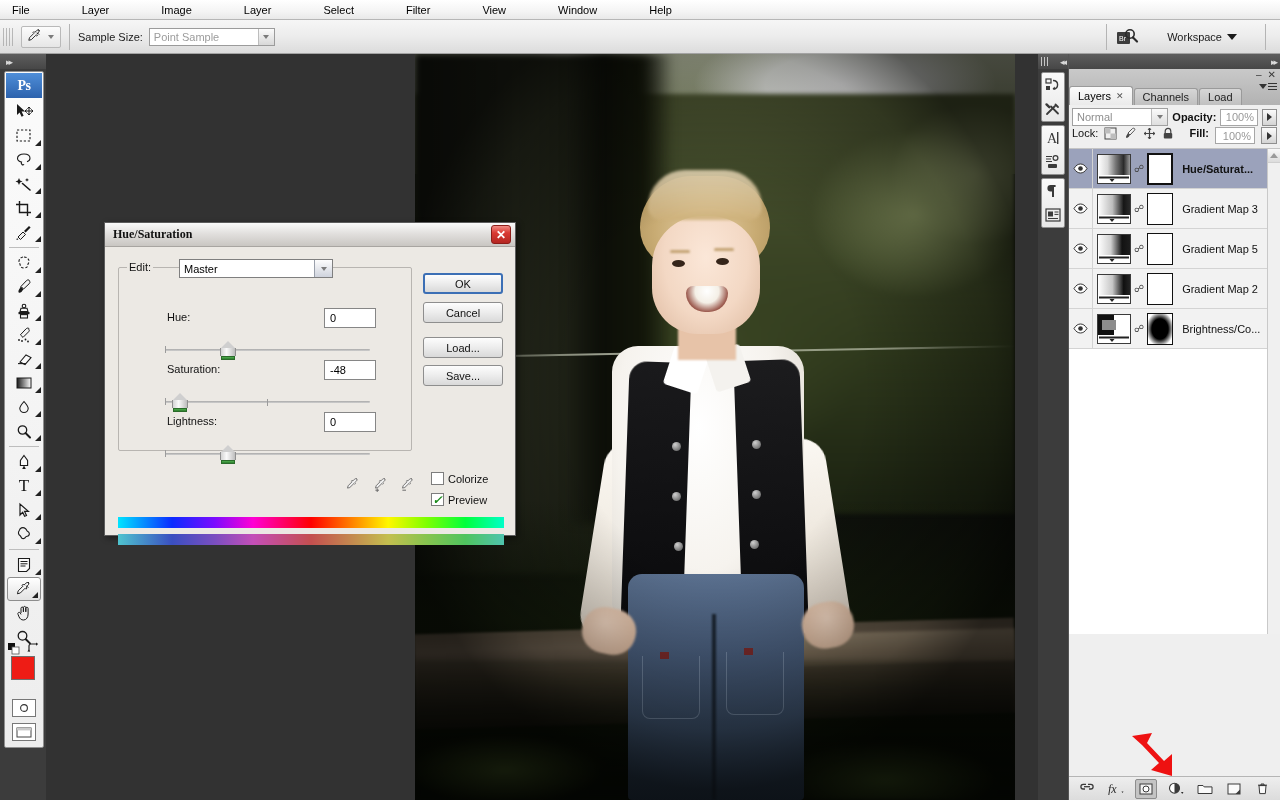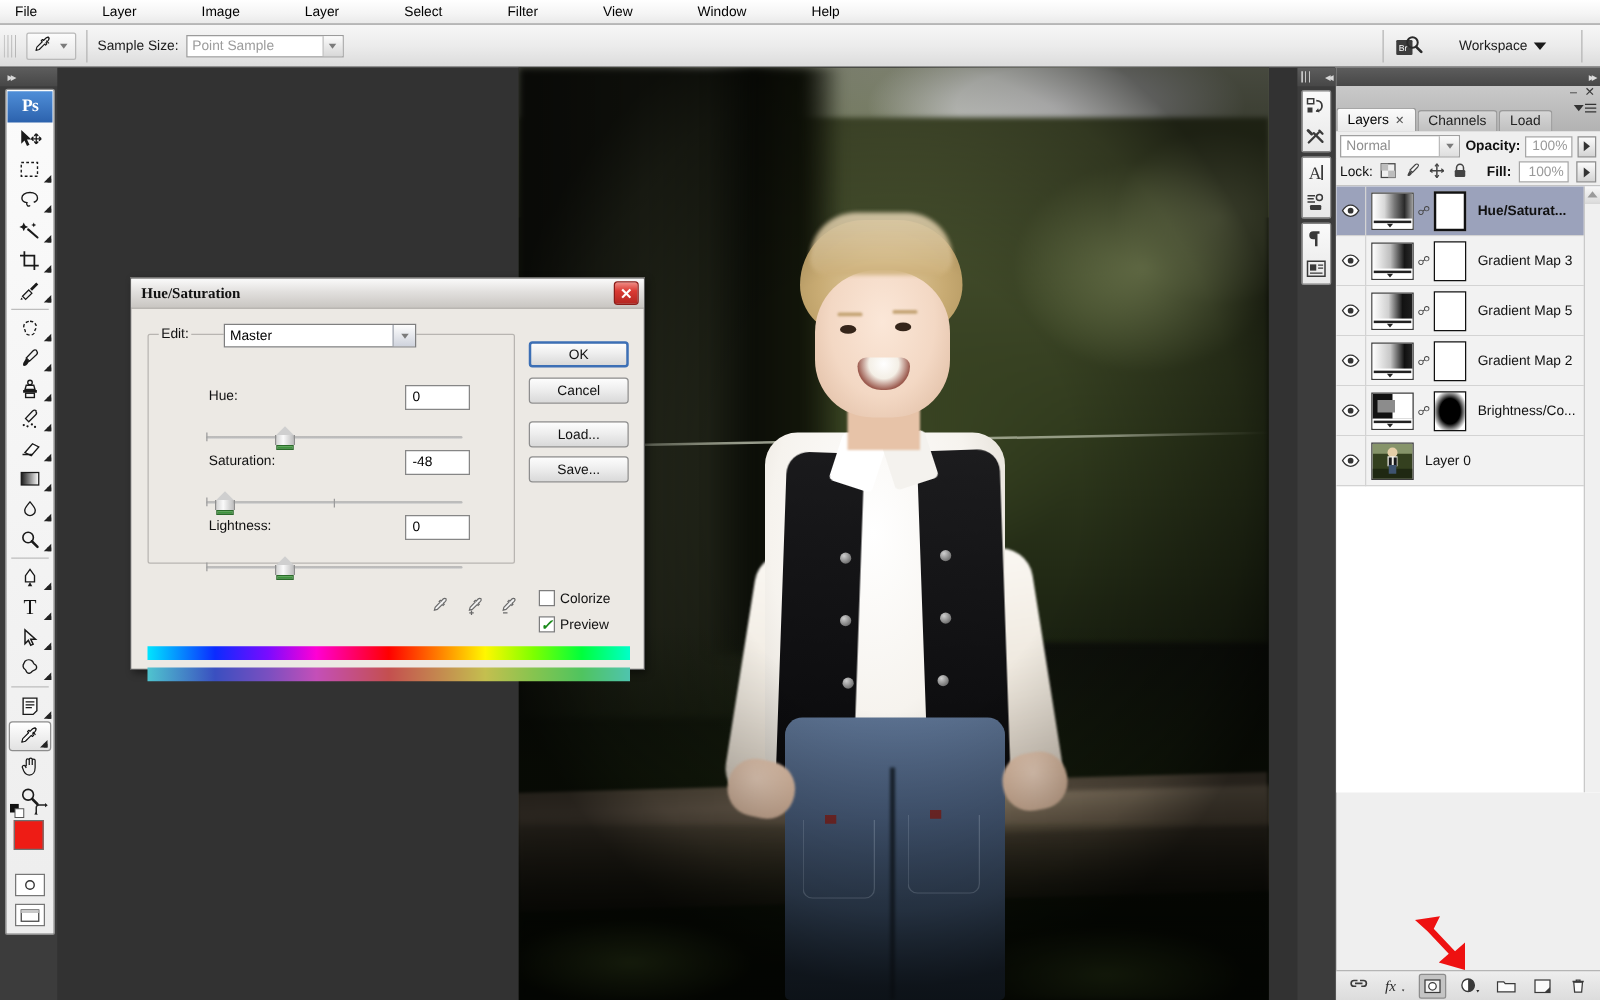--- a/index.html
+++ b/index.html
@@ -461,21 +461,21 @@
     font-size:11px;color:#999;display:flex;align-items:center;justify-content:flex-end;
     padding-right:3px;
   }
   .lp-spin {
     width:16px;height:17px;box-sizing:border-box;
     background:linear-gradient(to bottom,#fbfbfb,#d4d4d4);
     border:1px solid #8f8f8f; display:flex;align-items:center;justify-content:center;
   }
   .caret-r { width:0;height:0;border-top:4px solid transparent;border-bottom:4px solid transparent;border-left:5px solid #333; }
   .lp-lockrow {
-    height:22px; display:flex;align-items:center; gap:6px;
+    height:22px; display:flex;gap:6px;
     padding:0 3px; box-sizing:border-box;
     border-bottom:1px solid #c4c4c4;
     background:#efefef;
   }
 
   .lp-list { position:relative; background:#fff; height:485px; overflow:hidden; }
   .lyr {
     height:40px; display:flex; align-items:center;
     border-bottom:1px solid #d3d3d3; box-sizing:border-box;
     background:#f2f2f2;
@@ -1197,43 +1197,20 @@
               <path d="M14 27l2.5-3h-5z" fill="#222"></path>
             </svg>
           </span>
           <span class="linkicon">☍</span>
           <span class="mask-thumb" style="border-width:1px;background:radial-gradient(ellipse at 50% 50%, #000 0%, #000 48%, #fff 82%);"></span>
         </span>
         <span class="lyr-name">Brightness/Co...</span>
       </div>
 
 
-      <div class="lyr">
-        <span class="lyr-eye">
-          <svg width="15" height="11" viewBox="0 0 15 11">
-            <path d="M1 5.5C3 2.2 5.2 1 7.5 1S12 2.2 14 5.5C12 8.8 9.8 10 7.5 10S3 8.8 1 5.5z" fill="#fff" stroke="#333" stroke-width="1"></path>
-            <circle cx="7.5" cy="5.5" r="2.3" fill="#333"></circle>
-          </svg>
-        </span>
-        <span class="lyr-thumbs">
-          <span class="thumb">
-            <svg width="32" height="28" viewBox="0 0 32 28">
-              <rect x="0" y="0" width="32" height="28" fill="#34401f"></rect>
-              <rect x="0" y="0" width="32" height="8" fill="#86946a"></rect>
-              <rect x="0" y="20" width="32" height="8" fill="#1f2812"></rect>
-              <ellipse cx="16" cy="7" rx="4" ry="4" fill="#e6cfa8"></ellipse>
-              <rect x="12" y="10" width="8" height="8" fill="#f2efe8"></rect>
-              <rect x="13" y="11" width="2.4" height="7" fill="#17181a"></rect>
-              <rect x="17" y="11" width="2.4" height="7" fill="#17181a"></rect>
-              <rect x="13" y="17" width="6" height="7" fill="#3e536f"></rect>
-            </svg>
-          </span>
-        </span>
-        <span class="lyr-name">Layer 0</span>
-      </div>
 
       <div class="lp-scroll">
         <div class="lp-scroll-up">
             <i class="caret-u"></i>
           </div>
       </div>
     </div>
 
     <div class="lp-footer">
       <span class="ft-btn">

